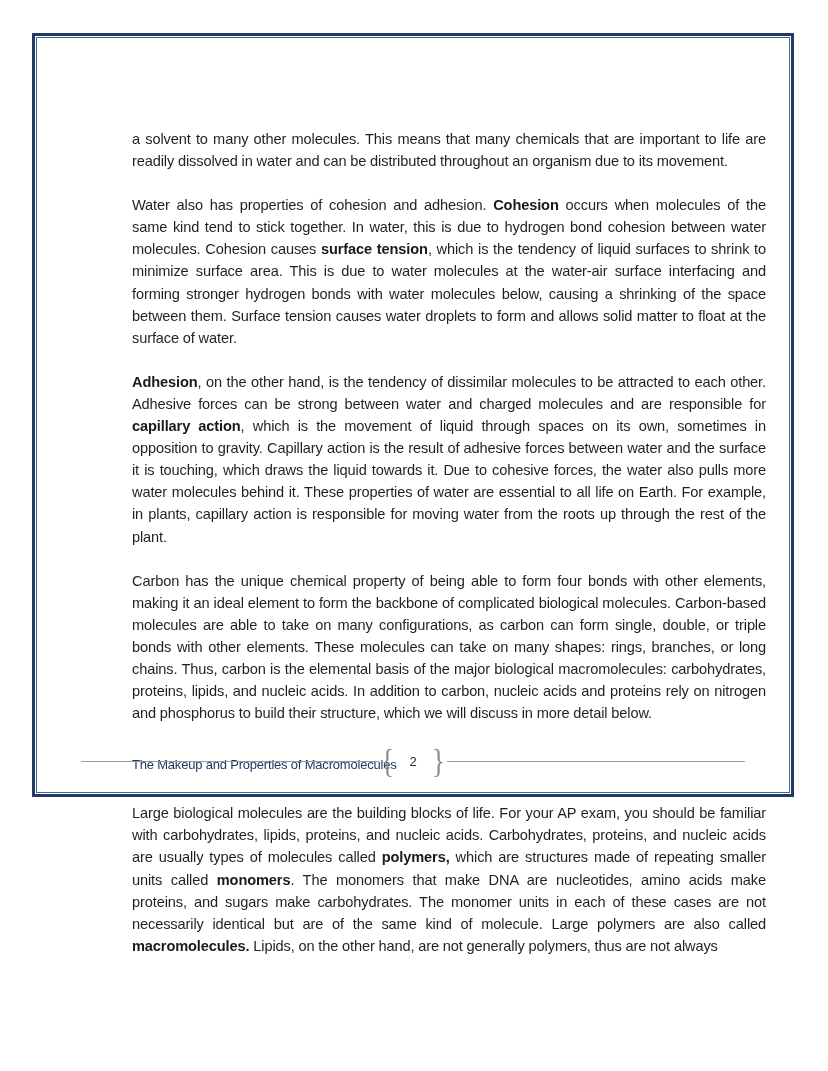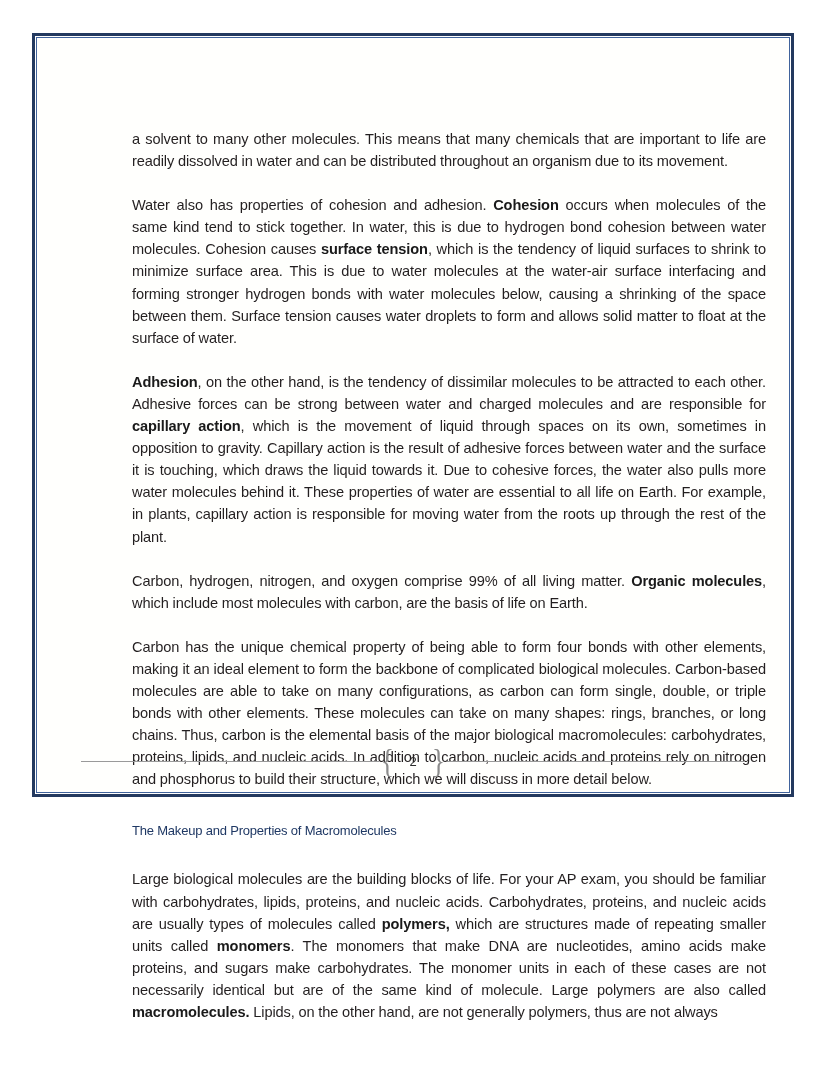--- a/index.html
+++ b/index.html
@@ -107,21 +107,20 @@
 <body>
 
 <div id="page-frame">
 
   <div id="content">
 
     <div>
       <p class="para"><span>a solvent to many other molecules. This means that many chemicals that are important to life are readily dissolved in water and can be distributed throughout an organism due to its movement.</span></p>
       <p class="para"><span>Water also has properties of cohesion and adhesion. </span><b>Cohesion</b><span> occurs when molecules of the same kind tend to stick together. In water, this is due to hydrogen bond cohesion between water molecules. Cohesion causes </span><b>surface tension</b><span>, which is the tendency of liquid surfaces to shrink to minimize surface area. This is due to water molecules at the water-air surface interfacing and forming stronger hydrogen bonds with water molecules below, causing a shrinking of the space between them. Surface tension causes water droplets to form and allows solid matter to float at the surface of water.</span></p>
       <p class="para"><b>Adhesion</b><span>, on the other hand, is the tendency of dissimilar molecules to be attracted to each other. Adhesive forces can be strong between water and charged molecules and are responsible for </span><b>capillary action</b><span>, which is the movement of liquid through spaces on its own, sometimes in opposition to gravity. Capillary action is the result of adhesive forces between water and the surface it is touching, which draws the liquid towards it. Due to cohesive forces, the water also pulls more water molecules behind it. These properties of water are essential to all life on Earth. For example, in plants, capillary action is responsible for moving water from the roots up through the rest of the plant.</span></p>
-      <p class="para"><span>Carbon, hydrogen, nitrogen, and oxygen comprise 99% of all living matter. </span><b>Organic molecules</b><span>, which include most molecules with carbon, are the basis of life on Earth.</span></p>
       <p class="para"><span>Carbon has the unique chemical property of being able to form four bonds with other elements, making it an ideal element to form the backbone of complicated biological molecules. Carbon-based molecules are able to take on many configurations, as carbon can form single, double, or triple bonds with other elements. These molecules can take on many shapes: rings, branches, or long chains. Thus, carbon is the elemental basis of the major biological macromolecules: carbohydrates, proteins, lipids, and nucleic acids. In addition to carbon, nucleic acids and proteins rely on nitrogen and phosphorus to build their structure, which we will discuss in more detail below.</span></p>
     </div>
 
     <h2 class="section-heading">The Makeup and Properties of Macromolecules</h2>
 
     <div>
       <p class="para"><span>Large biological molecules are the building blocks of life. For your AP exam, you should be familiar with carbohydrates, lipids, proteins, and nucleic acids. Carbohydrates, proteins, and nucleic acids are usually types of molecules called </span><b>polymers,</b><span> which are structures made of repeating smaller units called </span><b>monomers</b><span>. The monomers that make DNA are nucleotides, amino acids make proteins, and sugars make carbohydrates. The monomer units in each of these cases are not necessarily identical but are of the same kind of molecule. Large polymers are also called </span><b>macromolecules.</b><span> Lipids, on the other hand, are not generally polymers, thus are not always</span></p>
     </div>
 
   </div>

